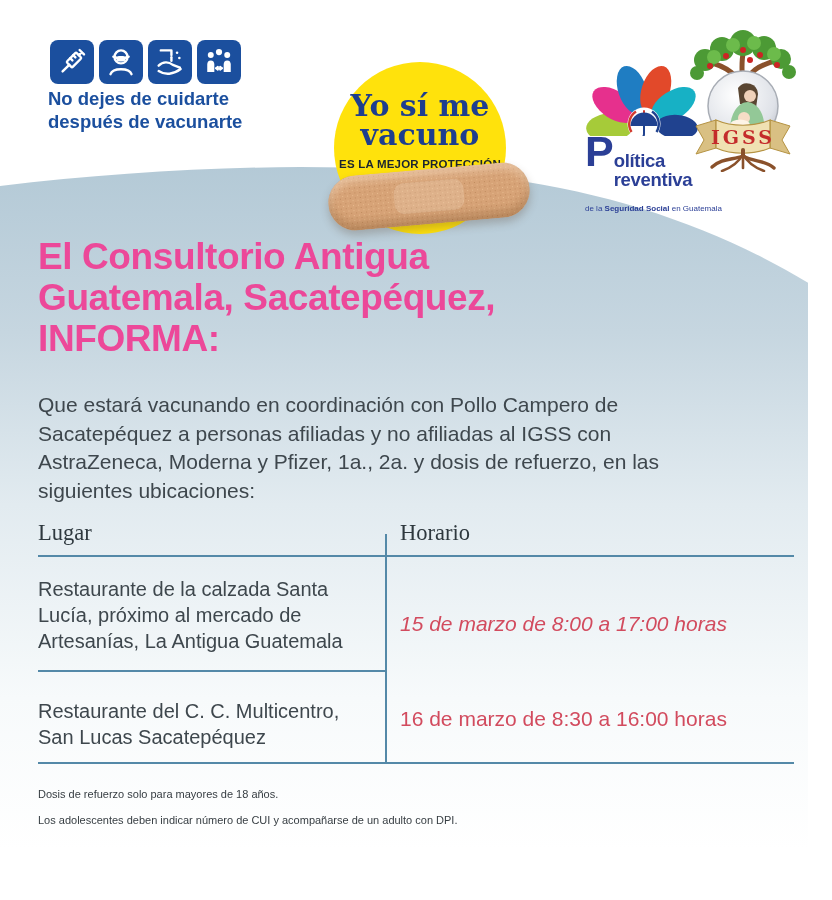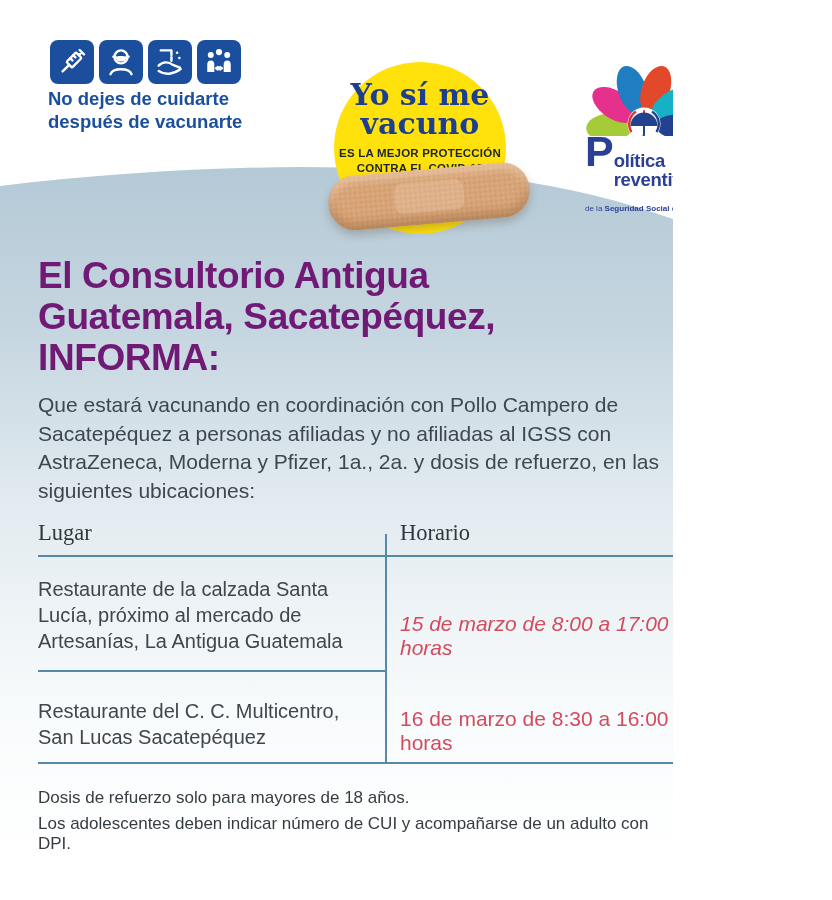--- a/index.html
+++ b/index.html
@@ -1,34 +1,34 @@
 <!DOCTYPE html>
 <html><head>
 <meta charset="utf-8">
 <style>
   html,body{margin:0;padding:0;background:#fff;}
-  .flyer{position:relative;width:673px;height:900px;background:#ffffff;overflow:hidden;
+  .flyer{position:relative;width:808px;height:900px;background:#ffffff;overflow:hidden;
          font-family:"Liberation Sans",sans-serif;}
   .abs{position:absolute;}
   .pre{white-space:pre-line;}
 
   
   .bg-svg{position:absolute;inset:0;z-index:0;}
 
   
   .icons-row{left:50px;top:40px;display:flex;gap:5px;z-index:3;}
   .icon-box{width:44px;height:44px;background:#1b4f9e;border-radius:8px;
             display:flex;align-items:center;justify-content:center;}
   .care-caption{left:48px;top:88px;font-size:18.5px;font-weight:600;color:#1b4f9e;
                 line-height:1.24;z-index:3;}
 
   
   .badge{left:334px;top:62px;width:172px;height:172px;border-radius:50%;
          background:#ffe20c;z-index:2;text-align:center;}
-  .badge-title{margin-top:18px;font-family:"DejaVu Serif","Liberation Serif",serif;
+  .badge-title{margin-top:29px;font-family:"DejaVu Serif","Liberation Serif",serif;
                font-weight:bold;font-size:30px;line-height:.98;color:#1e3e8e;}
   .badge-sub{margin-top:7px;font-size:11.5px;font-weight:700;color:#1b2430;
              line-height:1.3;letter-spacing:.2px;}
 
   
   .bandaid{left:328px;top:169px;width:202px;height:55px;border-radius:28px;
            transform:rotate(-5deg);z-index:4;
            background-color:#d7a377;
            background-image:radial-gradient(#bf8b5d 15%,transparent 17%),
                             radial-gradient(#e7bc8e 15%,transparent 17%);
@@ -42,32 +42,32 @@
   
   .politica-logo{left:583px;top:58px;width:122px;z-index:3;text-align:left;}
   .politica-text{display:flex;align-items:flex-start;margin-top:-6px;margin-left:2px;color:#2b3f96;}
   .politica-p{font-size:43px;font-weight:800;line-height:.8;letter-spacing:-1px;}
   .politica-lines{display:flex;flex-direction:column;margin-left:1px;margin-top:18px;}
   .politica-l1,.politica-l2{font-size:18.5px;font-weight:800;line-height:1.02;letter-spacing:-.3px;}
   .politica-tag{font-size:8px;color:#2b3f96;margin-top:14px;margin-left:2px;white-space:nowrap;}
   .igss-logo{left:688px;top:30px;z-index:3;}
 
   
-  .title{left:38px;top:255px;z-index:3;font-size:37px;font-weight:800;
-         line-height:41px;letter-spacing:-.4px;color:#701a75;}
+  .title{left:38px;top:236px;z-index:3;font-size:37px;font-weight:800;
+         line-height:41px;letter-spacing:-.4px;color:#ec4899;}
   .intro{left:38px;top:391px;z-index:3;font-size:21px;line-height:28.5px;color:#3e474d;}
 
   
   .t-line{background:#5489a8;z-index:3;}
   .t-header{font-size:22.5px;color:#2e383e;z-index:3;font-family:Liberation Serif, serif;}
   .t-cell{font-size:20px;line-height:26px;color:#3e474d;z-index:3;}
   .t-time{font-size:21px;color:#d24b5e;z-index:3;}
 
   
-  .note{left:38px;font-size:17px;color:#363d42;z-index:3;}
+  .note{left:38px;font-size:11px;color:#363d42;z-index:3;}
 </style>
 </head>
 <body>
 
 <div class="flyer">
 
   <svg class="bg-svg" width="832" height="900" viewBox="0 0 832 900">
     <defs>
       <linearGradient id="blobGrad" gradientUnits="userSpaceOnUse" x1="0" y1="160" x2="0" y2="850">
         <stop offset="0" stop-color="#b3c9d6"></stop>

